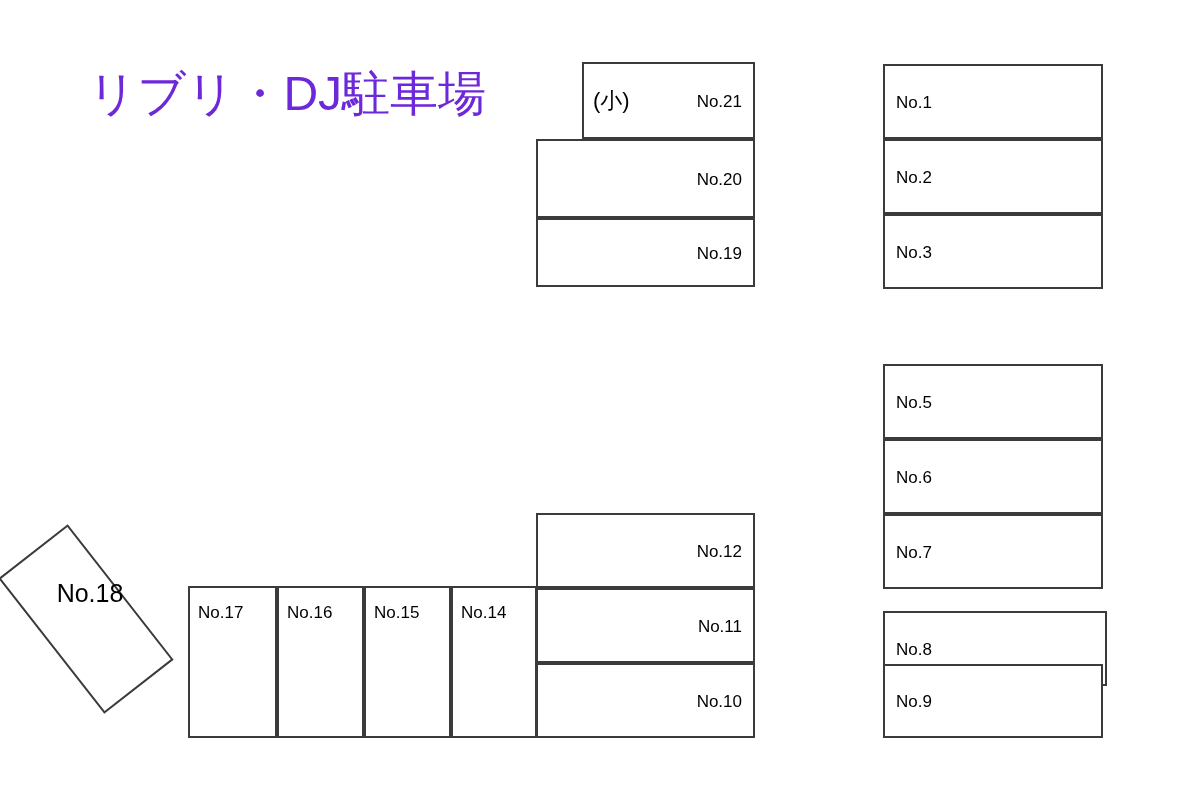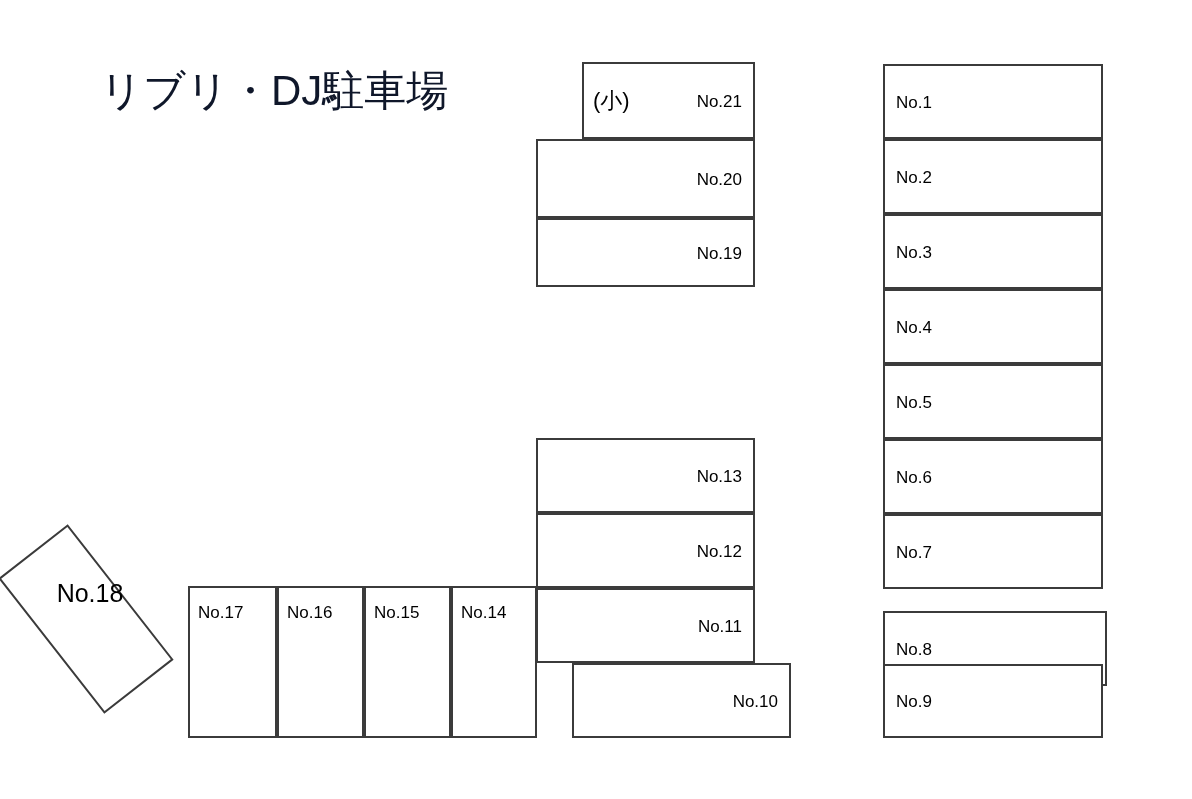--- a/index.html
+++ b/index.html
@@ -15,26 +15,26 @@
     position: relative;
     width: 1192px;
     height: 799px;
     background: #ffffff;
     overflow: hidden;
   }
 
   
   .title {
     position: absolute;
-    left: 100px;
+    left: 88px;
     top: 68px;
-    font-size: 42px;
+    font-size: 48px;
     line-height: 1.1;
     letter-spacing: 0px;
-    color: #0f172a;
+    color: #6d28d9;
     white-space: nowrap;
   }
 
   
   .cell {
     position: absolute;
     box-sizing: border-box;
     border: 2px solid #3b3b3b;
     background: #ffffff;
   }
@@ -107,49 +107,43 @@
 
   <div class="cell" id="stall-1" style="left: 883px; top: 64px; width: 220px; height: 75px; border-color: rgb(59, 59, 59); text-align: center;">
     <span class="lbl l-mid">No.1</span>
   </div>
   <div class="cell" id="stall-2" style="left: 883px; top: 139px; width: 220px; height: 75px; border-color: rgb(59, 59, 59); padding-left: 21px;">
     <span class="lbl l-mid">No.2</span>
   </div>
   <div class="cell" id="stall-3" style="left: 883px; top: 214px; width: 220px; height: 75px; border-color: rgb(59, 59, 59);">
     <span class="lbl l-mid">No.3</span>
   </div>
-  <div class="cell" id="stall-4" style="left: 883px; top: 289px; width: 220px; height: 75px; border-color: rgb(59, 59, 59);">
-    <span class="lbl l-mid">No.4</span>
-  </div>
   <div class="cell" id="stall-5" style="left: 883px; top: 364px; width: 220px; height: 75px; border-color: rgb(59, 59, 59);">
     <span class="lbl l-mid">No.5</span>
   </div>
   <div class="cell" id="stall-6" style="left: 883px; top: 439px; width: 220px; height: 75px; border-color: rgb(59, 59, 59);">
     <span class="lbl l-mid">No.6</span>
   </div>
   <div class="cell" id="stall-7" style="left: 883px; top: 514px; width: 220px; height: 75px; border-color: rgb(59, 59, 59);">
     <span class="lbl l-mid">No.7</span>
   </div>
   <div class="cell" id="stall-8" style="left: 883px; top: 611px; width: 224px; height: 75px; border-color: rgb(59, 59, 59);">
     <span class="lbl l-mid">No.8</span>
   </div>
   <div class="cell" id="stall-9" style="left: 883px; top: 664px; width: 220px; height: 74px; border-color: rgb(59, 59, 59);">
     <span class="lbl l-mid">No.9</span>
   </div>
 
-  <div class="cell" id="stall-13" style="left: 536px; top: 438px; width: 219px; height: 75px; border-color: rgb(59, 59, 59);">
-    <span class="lbl r-mid">No.13</span>
-  </div>
   <div class="cell" id="stall-12" style="left: 536px; top: 513px; width: 219px; height: 75px; border-color: rgb(59, 59, 59); text-align: center;">
     <span class="lbl r-mid">No.12</span>
   </div>
   <div class="cell" id="stall-11" style="left: 536px; top: 588px; width: 219px; height: 75px; border-color: rgb(59, 59, 59);">
     <span class="lbl r-mid">No.11</span>
   </div>
-  <div class="cell" id="stall-10" style="left: 536px; top: 663px; width: 219px; height: 75px; border-color: rgb(59, 59, 59); margin-left: 36px;">
+  <div class="cell" id="stall-10" style="left: 536px; top: 663px; width: 219px; height: 75px; border-color: rgb(59, 59, 59);">
     <span class="lbl r-mid">No.10</span>
   </div>
 
   <div class="cell" id="stall-17" style="left: 188px; top: 586px; width: 89px; height: 152px; border-color: rgb(59, 59, 59);">
     <span class="lbl l-top">No.17</span>
   </div>
   <div class="cell" id="stall-16" style="left: 277px; top: 586px; width: 87px; height: 152px; border-color: rgb(59, 59, 59);">
     <span class="lbl l-top">No.16</span>
   </div>
   <div class="cell" id="stall-15" style="left: 364px; top: 586px; width: 87px; height: 152px; border-color: rgb(59, 59, 59);">

